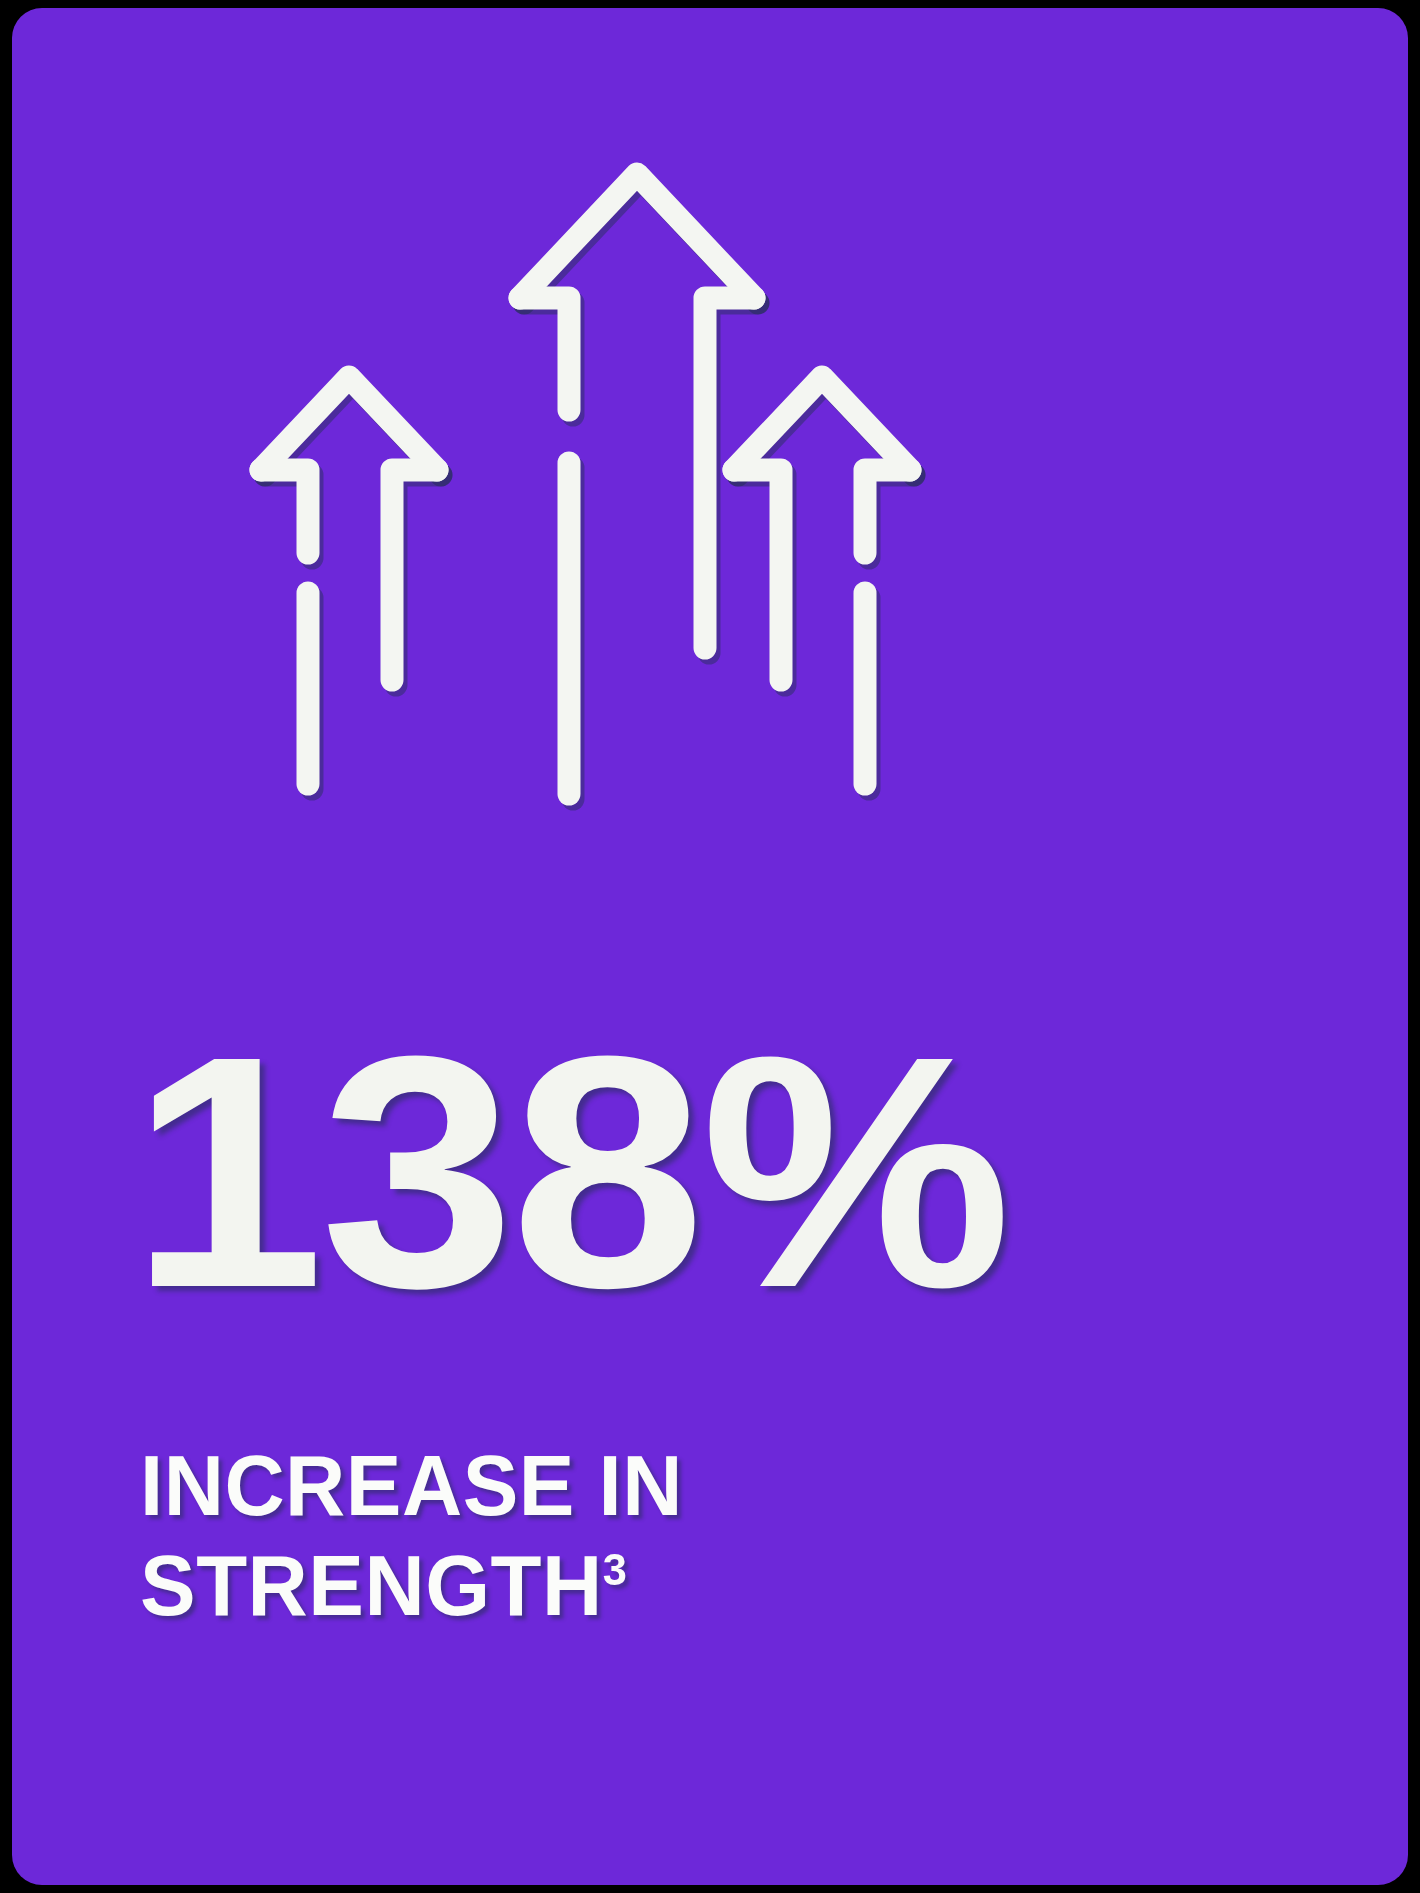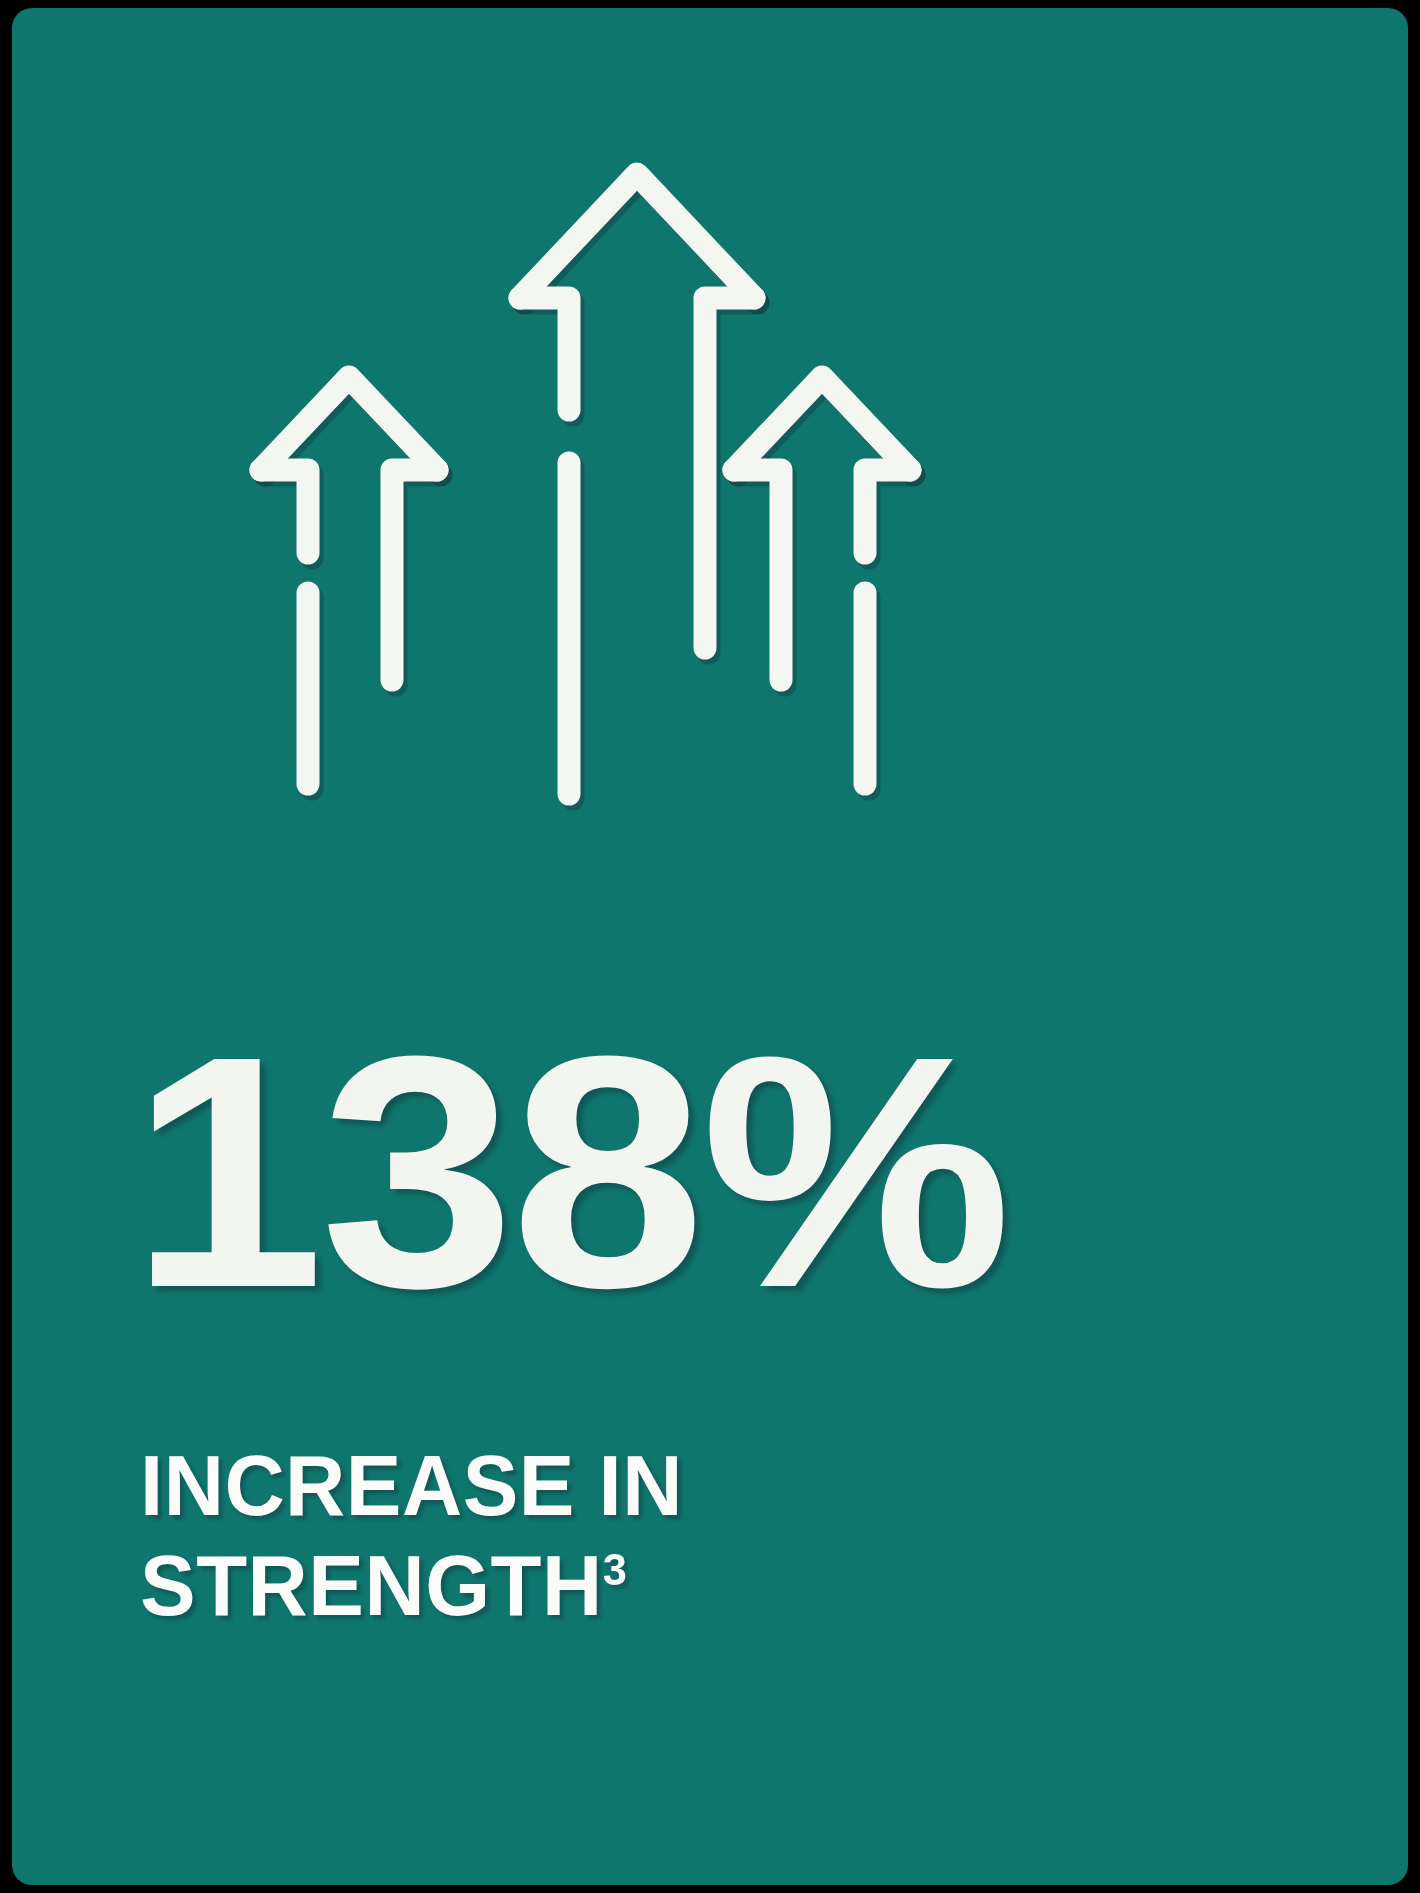--- a/index.html
+++ b/index.html
@@ -98,21 +98,21 @@
   .caption sup {
     font-size: 0.52em;
     vertical-align: super;
     line-height: 0;
     letter-spacing: 0;
   }
 </style>
 </head>
 <body>
 
-<div class="stat-card" style="background: #0f766e; border-radius: 20px;">
+<div class="stat-card" style="background: #6d28d9; border-radius: 30px;">
 
   <div class="arrow-group">
     <svg viewBox="0 0 1396 820" xmlns="http://www.w3.org/2000/svg" aria-hidden="true">
 
       <g transform="translate(4,5)">
 
         <path class="arrow-stroke-shadow" d="M 508 290 L 625 166 L 742 290"></path>
         <path class="arrow-stroke-shadow" d="M 508 290 L 557 290 L 557 402"></path>
         <path class="arrow-stroke-shadow" d="M 557 455 L 557 786"></path>
         <path class="arrow-stroke-shadow" d="M 742 290 L 693 290 L 693 640"></path>

